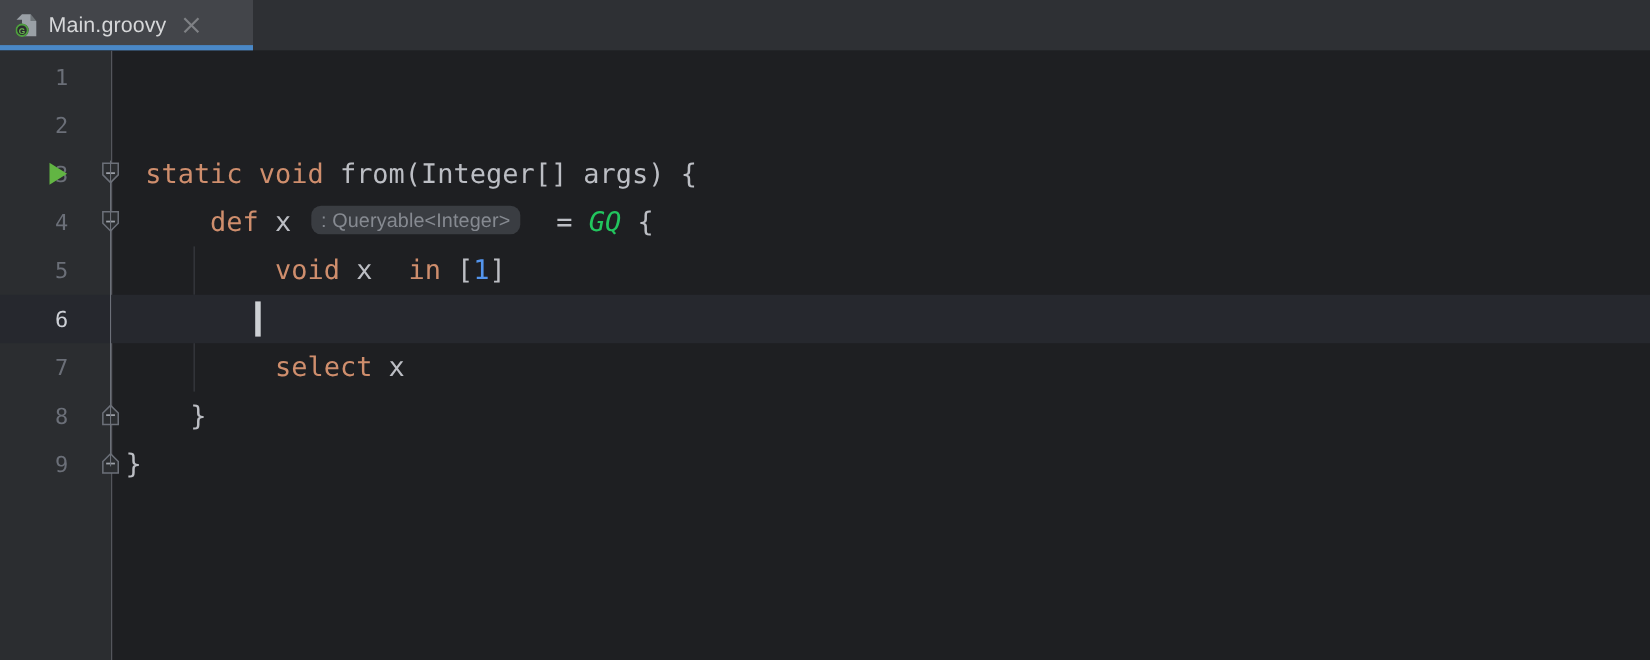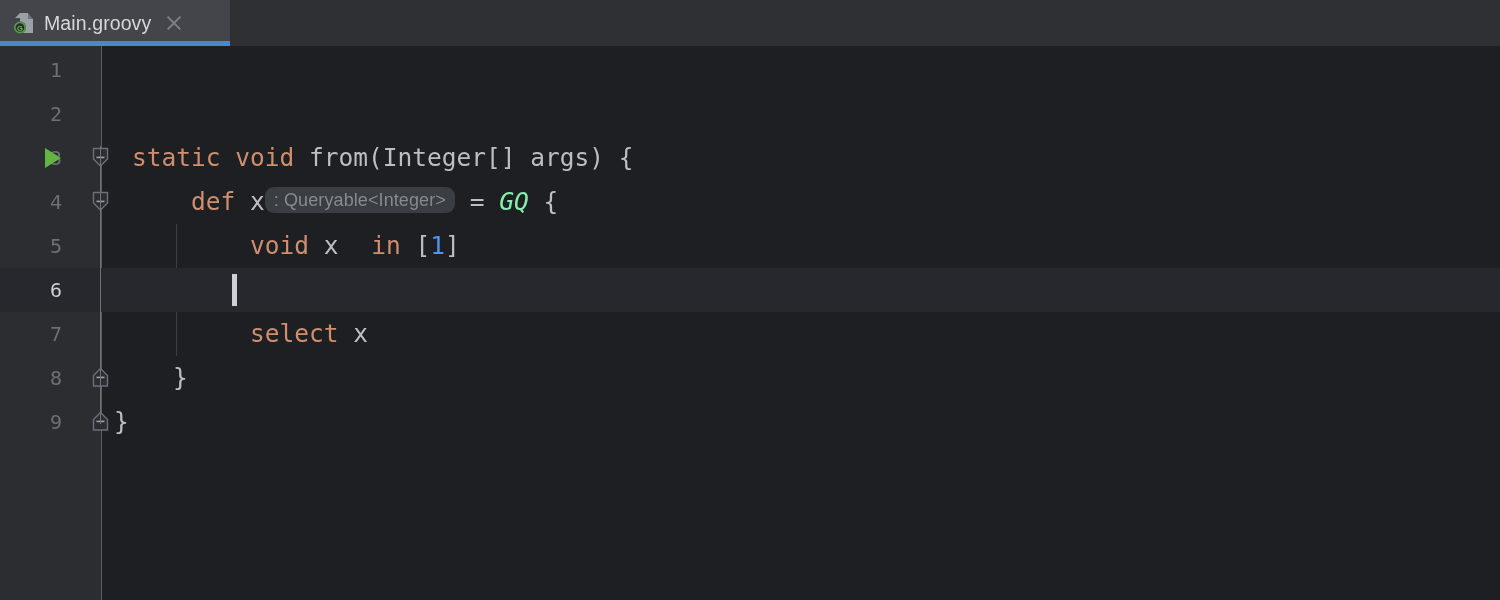--- a/index.html
+++ b/index.html
@@ -164,35 +164,35 @@
     white-space: pre;
     font-family: "DejaVu Sans Mono", monospace;
     font-size: 24.5px;
     letter-spacing: 0px;
     color: #bcbec4;
   }
   .kw   { color: #cf8e6d; margin-left: 18px; }
   .ident{ color: #bcbec4; }
   .num  { color: #5394ec; }
   .punc { color: #bcbec4; }
-  .mauve{ color: #86efac; font-style: italic; }
+  .mauve{ color: #22c55e; font-style: italic; }
 
   
   .inlay {
     display: inline-block;
     background: #3a3d42;
     color: #868a91;
     border-radius: 9px;
     font-family: "Liberation Sans", sans-serif;
     font-size: 18px;
     line-height: 26px;
     height: 26px;
     padding: 0 9px;
     vertical-align: 4px;
-    margin: 0 0;
+    margin: 0 18px;
     letter-spacing: 0.1px;
   }
 
   
   .indent-guide {
     position: absolute;
     width: 1px;
     background: #3b3e44;
   }
 

